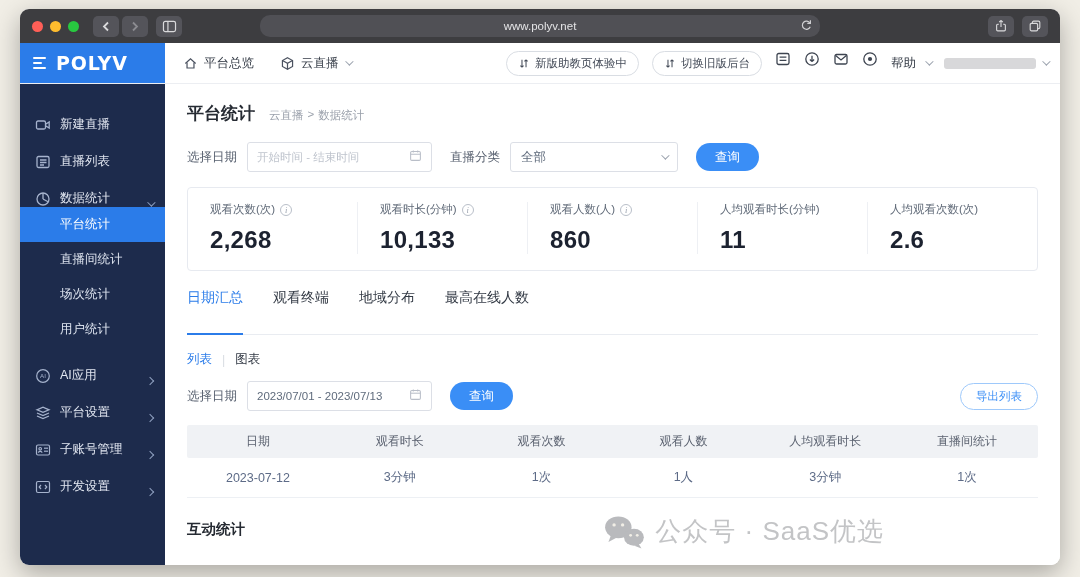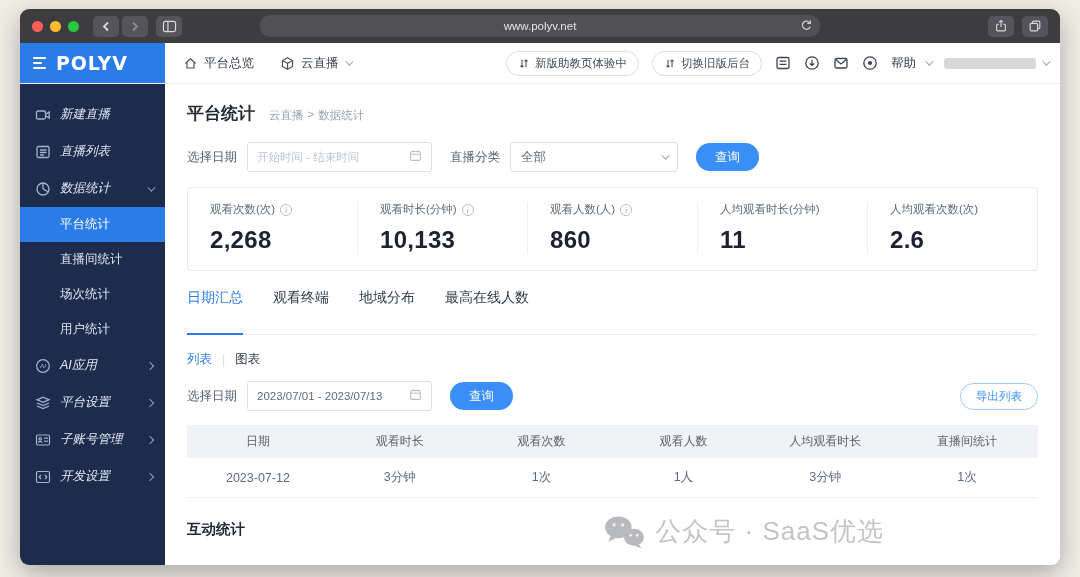--- a/index.html
+++ b/index.html
@@ -31,39 +31,39 @@
                border-bottom:1px solid #eceef2; }
   .logo { width:145px; height:40px; background:#2b7ce9; display:flex; align-items:center; gap:10px;
           padding-left:13px; flex:0 0 145px; cursor:pointer; }
   .hamburger { display:inline-flex; flex-direction:column; gap:3px; }
   .hamburger i { display:block; height:2px; border-radius:1px; background:#fff; }
   .hamburger i:nth-child(1){ width:13px;} .hamburger i:nth-child(2){ width:9px;} .hamburger i:nth-child(3){ width:13px;}
   .logotext { color:#fff; font-size:19px; font-weight:800; letter-spacing:.8px; font-family:"DejaVu Sans",sans-serif; }
   .topnav { display:flex; gap:26px; padding-left:18px; }
   .topnav-item { display:flex; align-items:center; gap:6px; font-size:12.5px; color:#333a45; cursor:pointer; }
   .topnav-item svg { color:#4b5260; }
-  .header-right { margin-left:auto; display:flex; align-items:center; gap:13px; padding-right:12px; }
+  .header-right { margin-left:auto; display:flex; gap:13px; padding-right:12px; }
   .pill { height:25px; border:1px solid #d9dde3; border-radius:13px; background:#fff; cursor:pointer;
           font-size:11.5px; color:#454c59; display:inline-flex; align-items:center; gap:5px; padding:0 11px;
           white-space:nowrap; font-family:inherit; }
   .hicon { color:#3d4450; display:inline-flex; cursor:pointer; }
   .help { display:flex; align-items:center; gap:9px; font-size:12.5px; color:#333a45; cursor:pointer; }
   .account { display:flex; align-items:center; gap:6px; cursor:pointer; }
   .redacted { width:92px; height:11px; border-radius:3px; background:#d8d8da; display:inline-block; }
 
   .cv { width:6px; height:6px; border-right:1.4px solid #9aa1ad; border-bottom:1.4px solid #9aa1ad; display:inline-block; }
   .cv.down { transform:rotate(45deg) translateY(-2px); }
   .cv.right { transform:rotate(-45deg); }
   .cv.light { border-color:#8fa0c0; }
 
   
   .bodyrow { flex:1; display:flex; min-height:0; }
   .sidebar { flex:0 0 145px; background:#1d2b4c; padding-top:12px; }
-  .sitem { height:37px; display:flex; align-items:center; gap:9px; padding:0 12px 0 15px;
-           font-size:12.5px; color:#e2e7f1; cursor:pointer;font-style:italic; }
+  .sitem { height:37px; display:flex; align-items:flex-end; gap:9px; padding:0 12px 0 15px;
+           font-size:12.5px; color:#e2e7f1; cursor:pointer; }
   .sitem .sicon { width:16px; height:16px; color:#a6b3cd; display:inline-flex; flex:0 0 16px; }
   .sitem .grow { flex:1; }
   .subitem { height:35px; display:flex; align-items:center; padding-left:40px; font-size:12.5px;
              color:#dfe5f0; cursor:pointer; }
   .subitem.active { background:#2b7ce9; color:#fff; }
 
   .main { flex:1; background:#fff; position:relative; padding:0 22px; overflow:hidden;
           color:#333; min-width:0; }
   .pagehead { display:flex; align-items:baseline; gap:14px; margin-top:18px; }
   .pagetitle { font-size:17px; font-weight:600; color:#262b33; }

